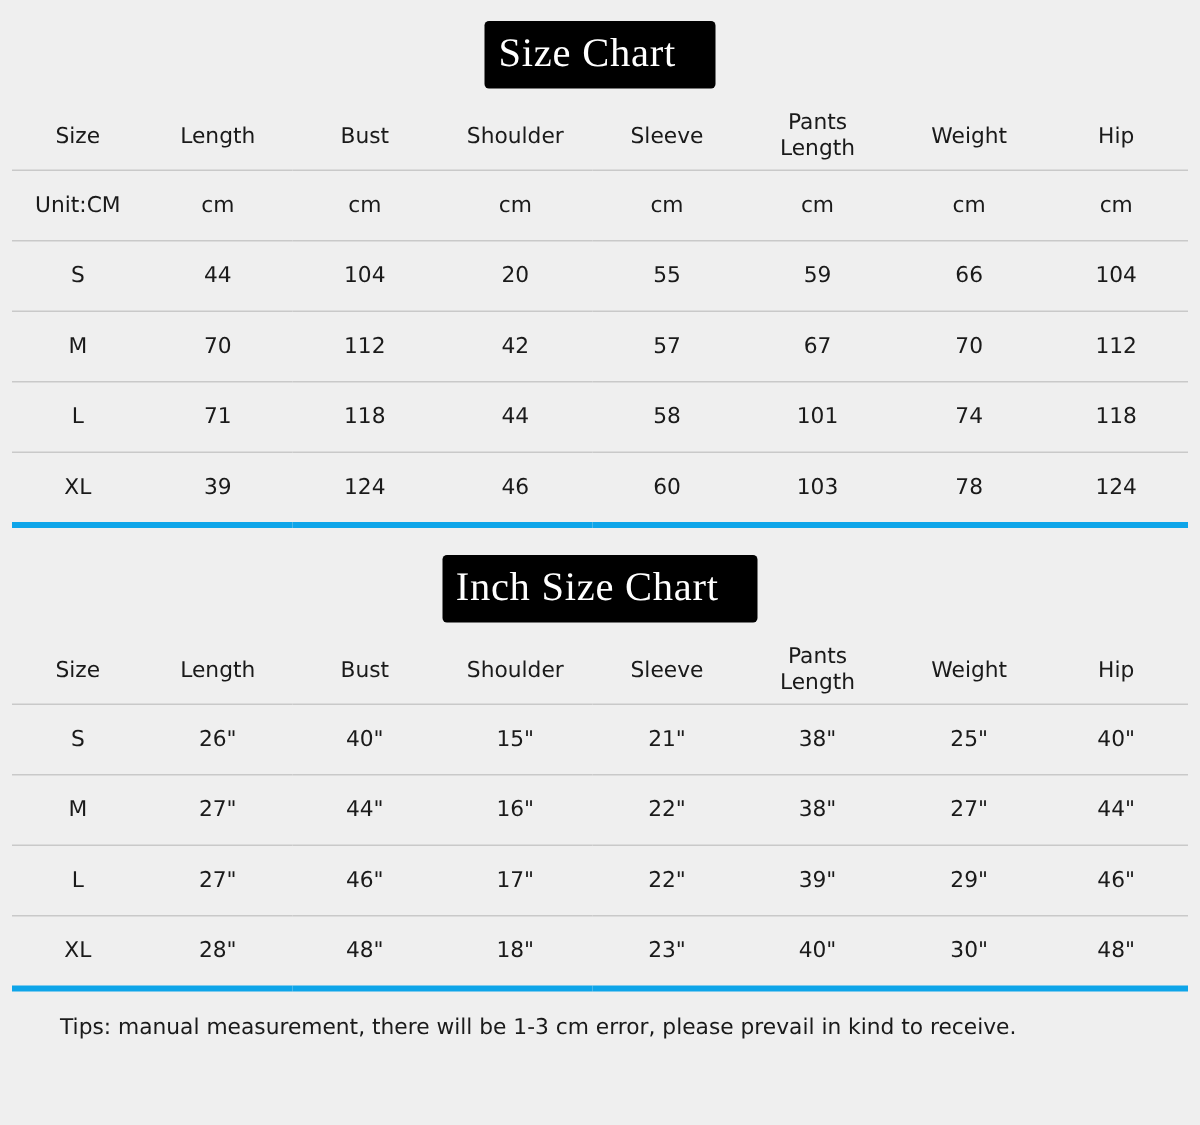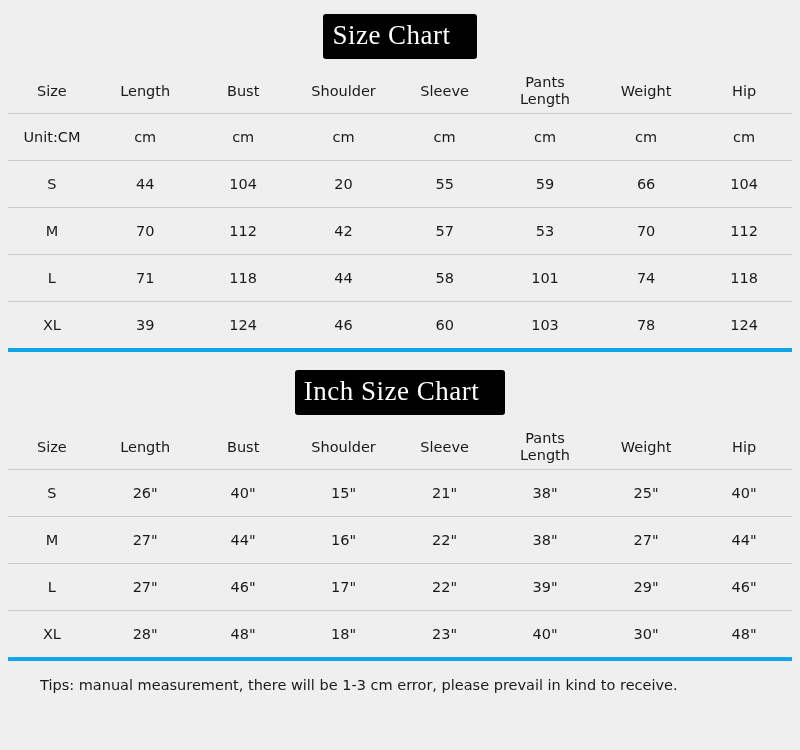--- a/index.html
+++ b/index.html
@@ -157,21 +157,21 @@
             <td>66</td>
             <td>104</td>
           </tr>
 
           <tr>
             <td>M</td>
             <td>70</td>
             <td>112</td>
             <td>42</td>
             <td>57</td>
-            <td>53</td>
+            <td>67</td>
             <td>70</td>
             <td>112</td>
           </tr>
 
           <tr>
             <td>L</td>
             <td>71</td>
             <td>118</td>
             <td>44</td>
             <td>58</td>

